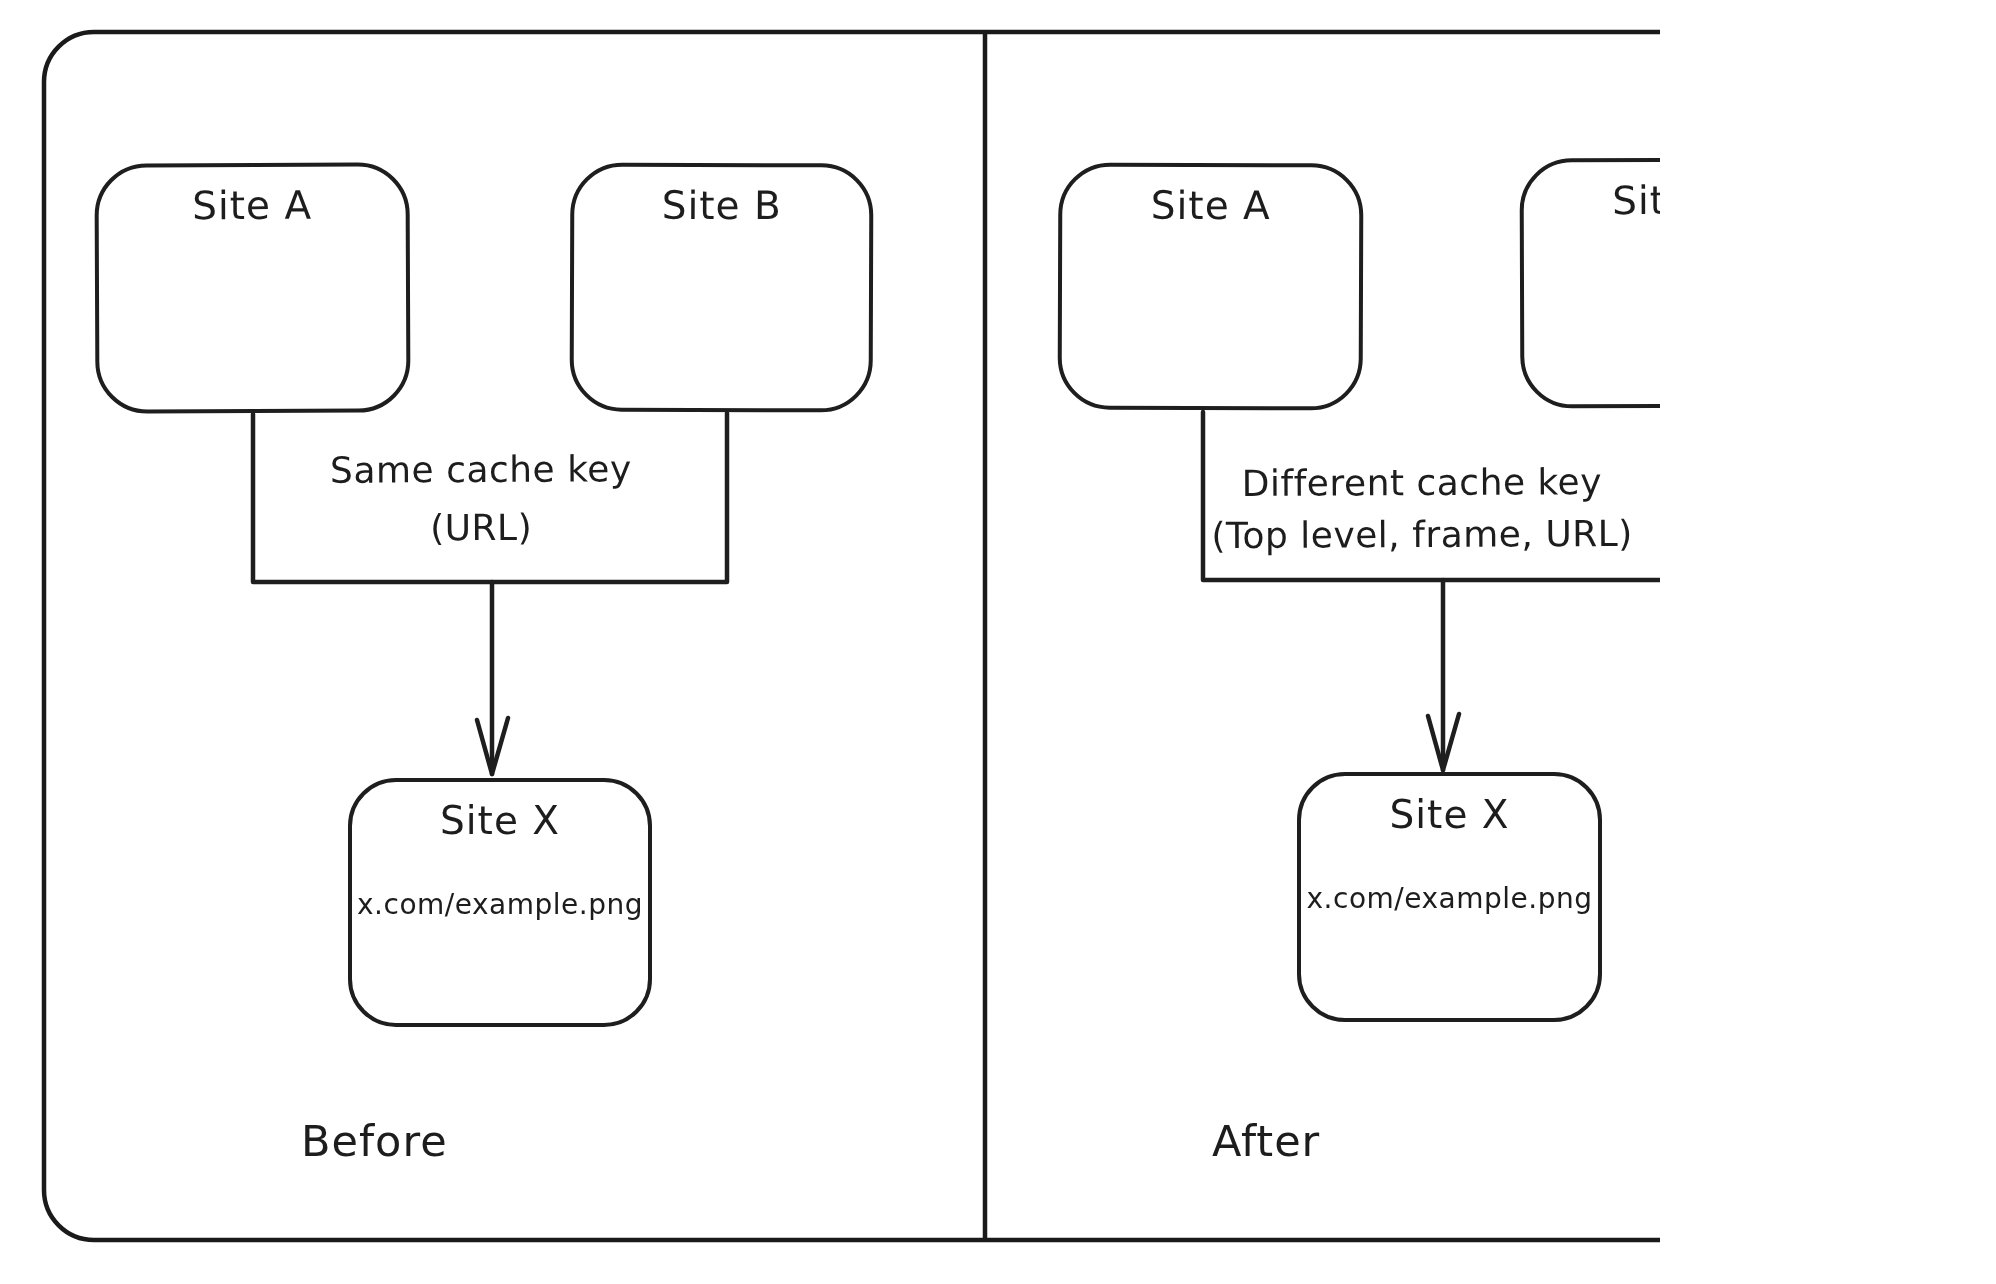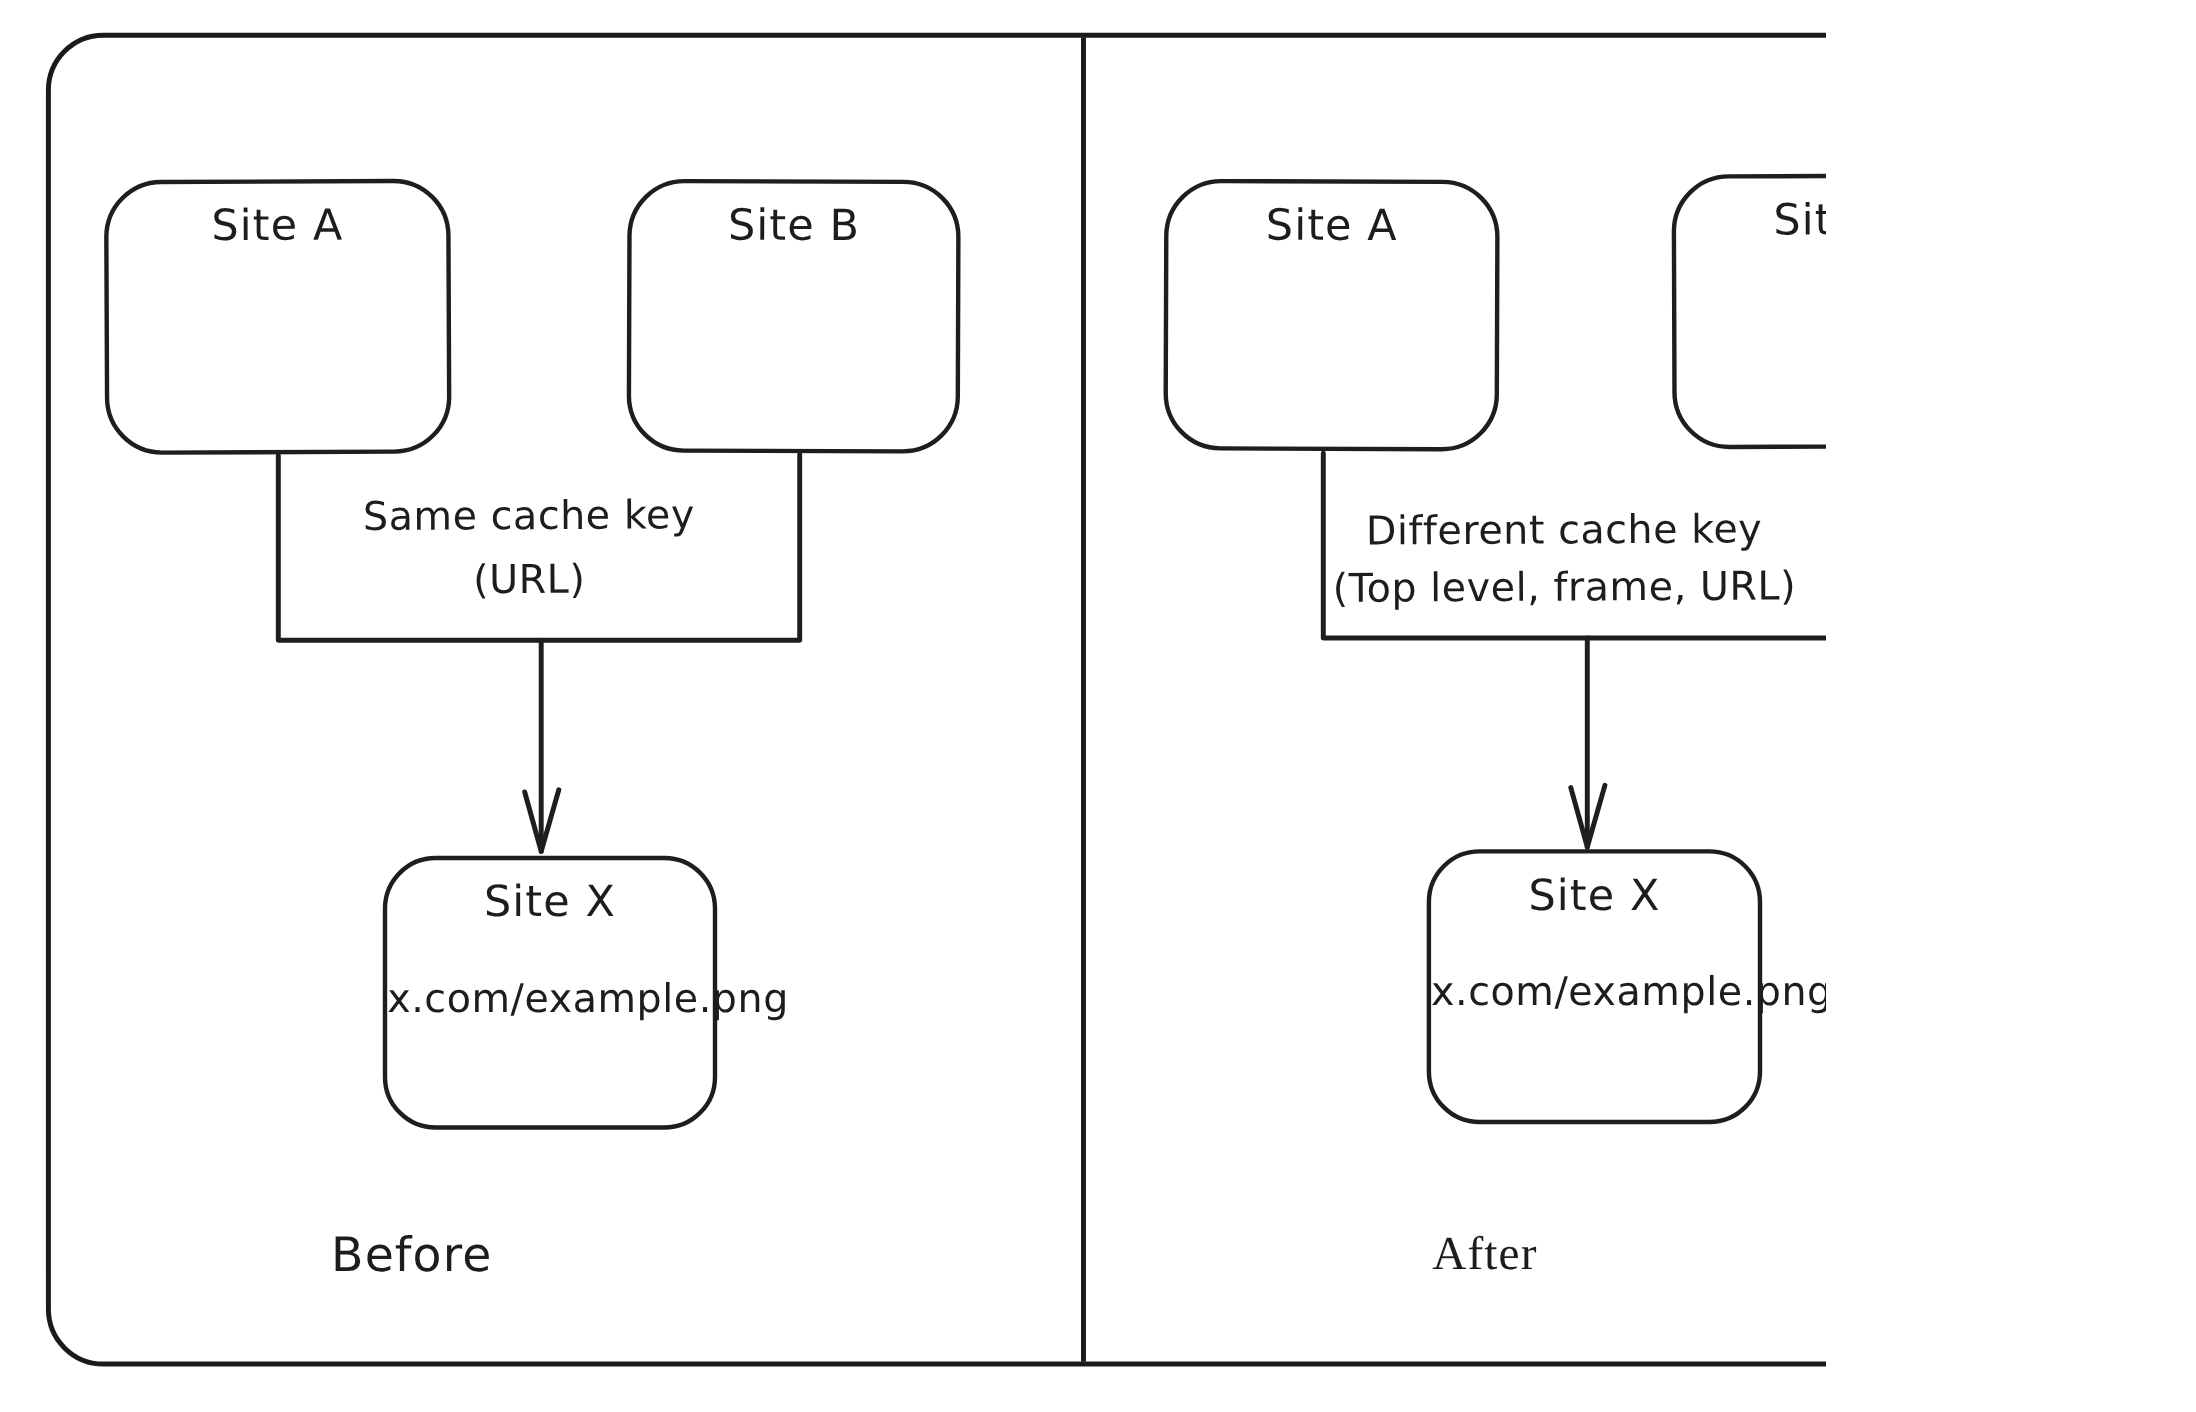--- a/index.html
+++ b/index.html
@@ -34,22 +34,22 @@
     text-align: center;
     margin-top: 16px;
     font-size: 39px;
     letter-spacing: 1px;
     white-space: nowrap;
   }
   .node .node-url {
     position: absolute;
     left: 0; right: 0;
     top: 106px;
-    text-align: right;
-    font-size: 36px;
+    text-align: center;
+    font-size: 28px;
     letter-spacing: 0.5px;
     white-space: nowrap;
   }
   
   .site-a.before { left: 95px;  top: 163px; width: 315px; height: 250px; transform: rotate(-0.25deg); }
   .site-b.before { left: 570px; top: 163px; width: 303px; height: 249px; transform: rotate(0.2deg); }
   .site-x.before { left: 348px; top: 778px; width: 304px; height: 249px; border-radius: 48px; }
   
   .site-a.after  { left: 1058px; top: 163px; width: 305px; height: 247px; transform: rotate(0.2deg); }
   .site-b.after  { left: 1520px; top: 158px; width: 305px; height: 250px; transform: rotate(-0.2deg); }
@@ -66,21 +66,21 @@
   .key-label.after  { left: 1152px; top: 457px; width: 540px; line-height: 52px; transform: rotate(-0.3deg); }
 
   .caption {
     position: absolute;
     width: 400px;
     text-align: left;
     font-size: 43px;
     letter-spacing: 1px;
   }
   .caption.before { left: 301px;  top: 1116px; }
-  .caption.after  { left: 1302px; top: 1116px; font-family: Liberation Serif, serif; }
+  .caption.after  { left: 1212px; top: 1116px; }
 </style>
 </head>
 <body>
 
 <div class="canvas">
 
   <svg class="wires" viewBox="0 0 1996 1284">
 
     <rect x="44" y="32" width="1862" height="1208" rx="50" ry="50" fill="none" stroke="#1a1a1a" stroke-width="4.5"></rect>
 

